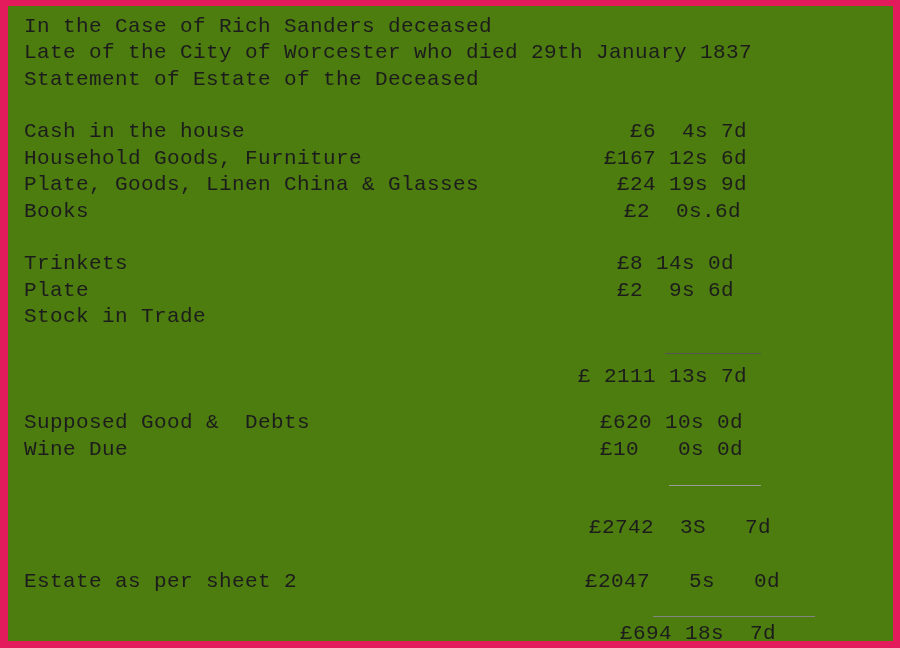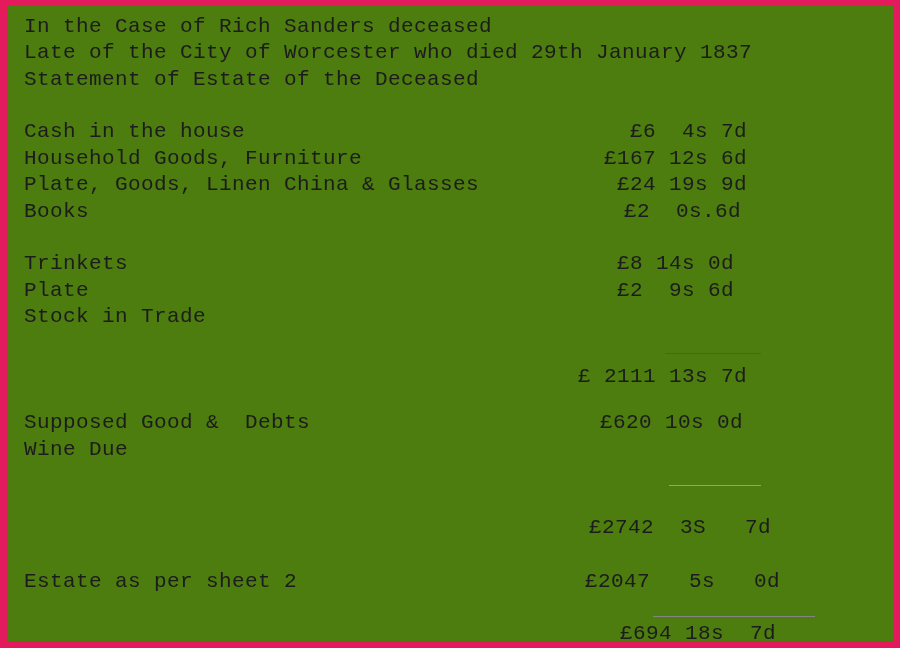--- a/index.html
+++ b/index.html
@@ -60,20 +60,21 @@
   <div class="line amount" style="top:245px; right:159px;">£8 14s 0d</div>
   <div class="line amount" style="top:272px; right:159px;">£2  9s 6d</div>
 
   <div class="rule" style="top:347px; left:657px; width:96px;"></div>
   <div class="line amount" style="top:352px; right:146px;margin-top:6px;">£ 2111 13s 7d</div>
 
   <div class="line label" style="top:404px;">Supposed Good &amp;  Debts</div>
   <div class="line label" style="top:431px;">Wine Due</div>
 
   <div class="line amount" style="top:404px; right:150px;margin-left:9px;">£620 10s 0d</div>
+  <div class="line amount" style="top:431px; right:150px;">£10   0s 0d</div>
 
   <div class="rule light" style="top:479px; left:661px; width:92px;"></div>
   <div class="line amount" style="top:509px; right:122px;">£2742  3S   7d</div>
 
   <div class="line label" style="top:563px;">Estate as per sheet 2</div>
   <div class="line amount" style="top:563px; right:113px;">£2047   5s   0d</div>
 
   <div class="rule mid" style="top:610px; left:645px; width:162px;"></div>
   <div class="line amount" style="top:615px; right:117px;">£694 18s  7d</div>
 

